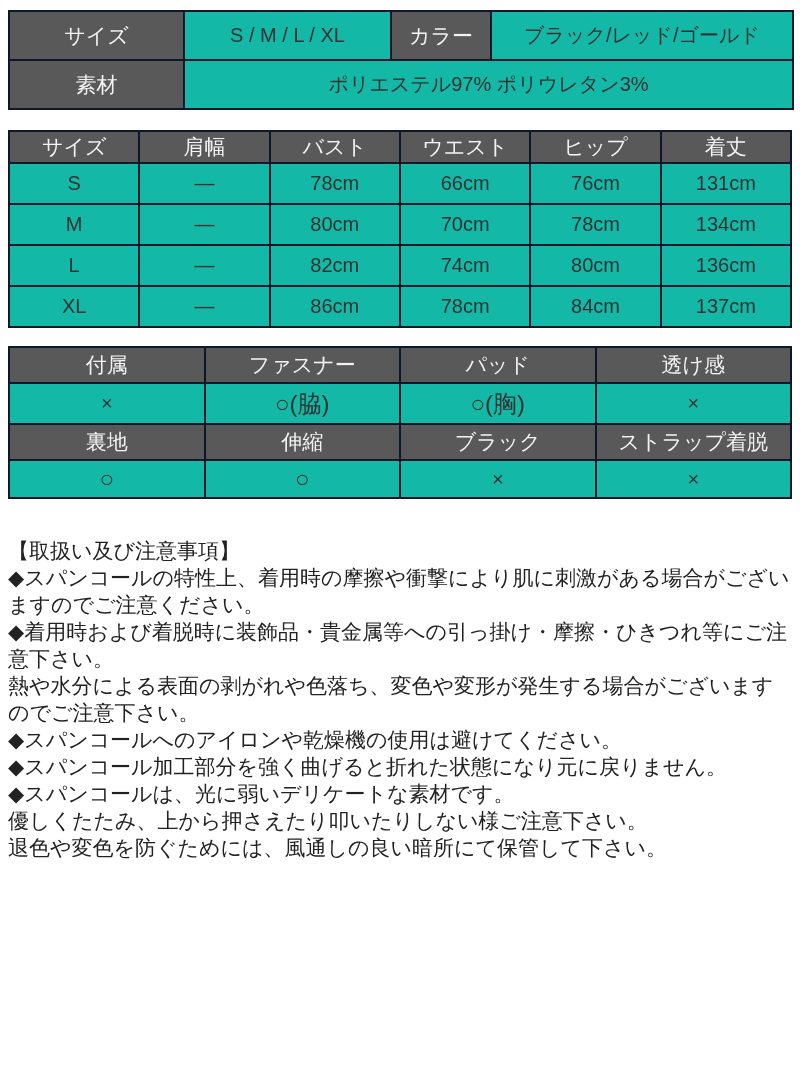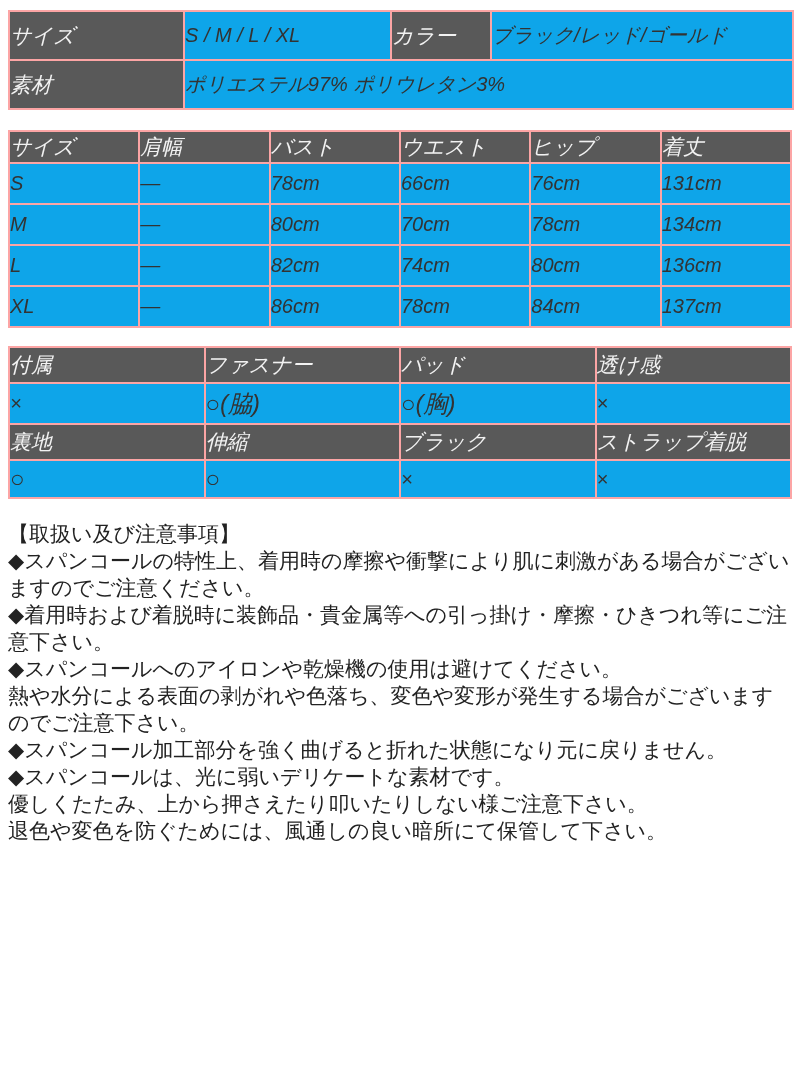--- a/index.html
+++ b/index.html
@@ -14,48 +14,47 @@
     background: #ffffff;
     padding: 10px 8px 0 8px;
     overflow: hidden;
   }
   table {
     border-collapse: collapse;
     width: 784px;
     table-layout: fixed;
   }
   td {
-    border: 2px solid #fca5a5;
-    text-align: left;
+    border: 2px solid #0f172a;
+    text-align: center;
     vertical-align: middle;
     overflow: hidden;
     white-space: nowrap;
-    font-style: italic;
   }
   .hd {
     background: #595959;
     color: #f2f2f2;
     font-size: 21px;
   }
   .val {
-    background: #0ea5e9;
+    background: #14b8a6;
     color: #333333;
     font-size: 20px;
   }
   .spec-table td { height: 49px; }
   .size-table { margin-top: 20px; }
   .size-table .hrow td { height: 32px; }
   .size-table .drow td { height: 41px; }
   .feature-table { margin-top: 18px; }
   .feature-table .hrow td { height: 36px; }
   .feature-table .drow td { height: 41px; }
   .feature-table .drow.last td { height: 38px; }
   .circle { font-size: 24px; }
   .notes {
-    margin-top: 21px;
+    margin-top: 38px;
     color: #222222;
     font-size: 21px;
     line-height: 27px;
   }
   .notes p {
     margin: 0;
     word-break: break-all;
   }
 </style>
 </head>
@@ -155,21 +154,21 @@
       <td class="val">×</td>
       <td class="val">×</td>
     </tr>
   </tbody>
     </table>
 
   <div class="notes">
     <p>【取扱い及び注意事項】</p>
     <p>◆スパンコールの特性上、着用時の摩擦や衝撃により肌に刺激がある場合がございますのでご注意ください。</p>
     <p>◆着用時および着脱時に装飾品・貴金属等への引っ掛け・摩擦・ひきつれ等にご注意下さい。</p>
+    <p>熱や水分による表面の剥がれや色落ち、変色や変形が発生する場合がございますのでご注意下さい。</p>
     <p>◆スパンコールへのアイロンや乾燥機の使用は避けてください。</p>
-    <p>熱や水分による表面の剥がれや色落ち、変色や変形が発生する場合がございますのでご注意下さい。</p>
     <p>◆スパンコール加工部分を強く曲げると折れた状態になり元に戻りません。</p>
     <p>◆スパンコールは、光に弱いデリケートな素材です。</p>
     <p>優しくたたみ、上から押さえたり叩いたりしない様ご注意下さい。</p>
     <p>退色や変色を防ぐためには、風通しの良い暗所にて保管して下さい。</p>
   </div>
 
 </div>
 
 </body></html>

